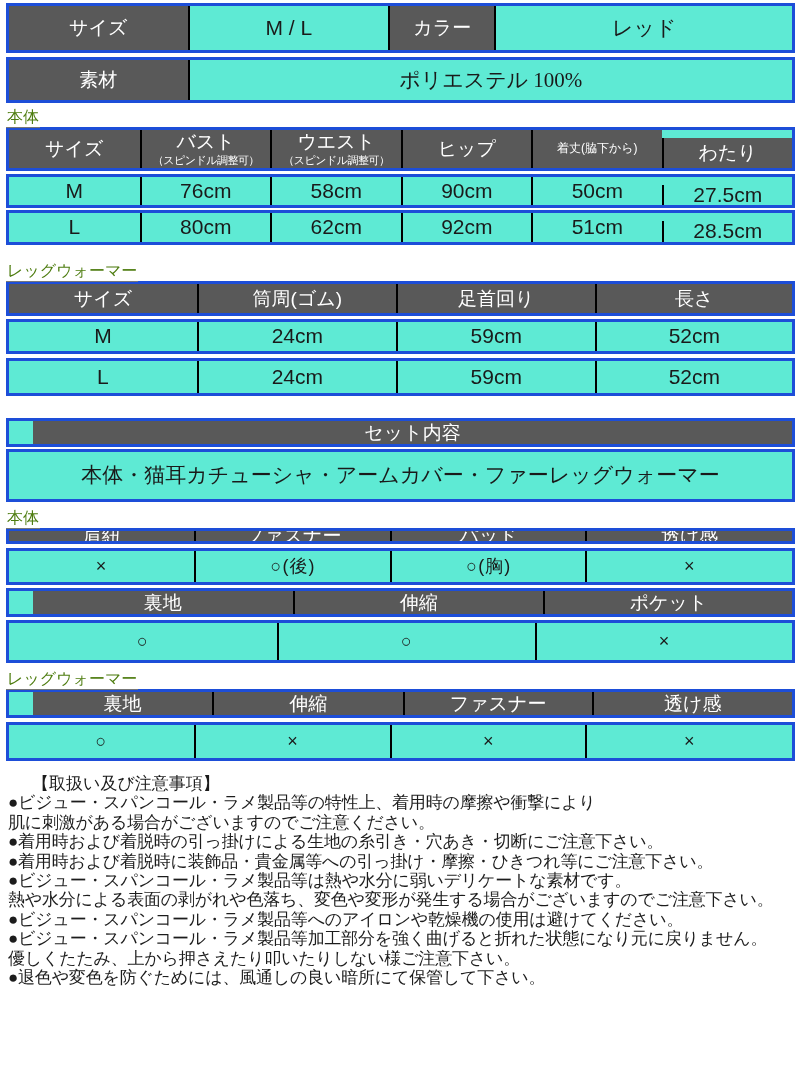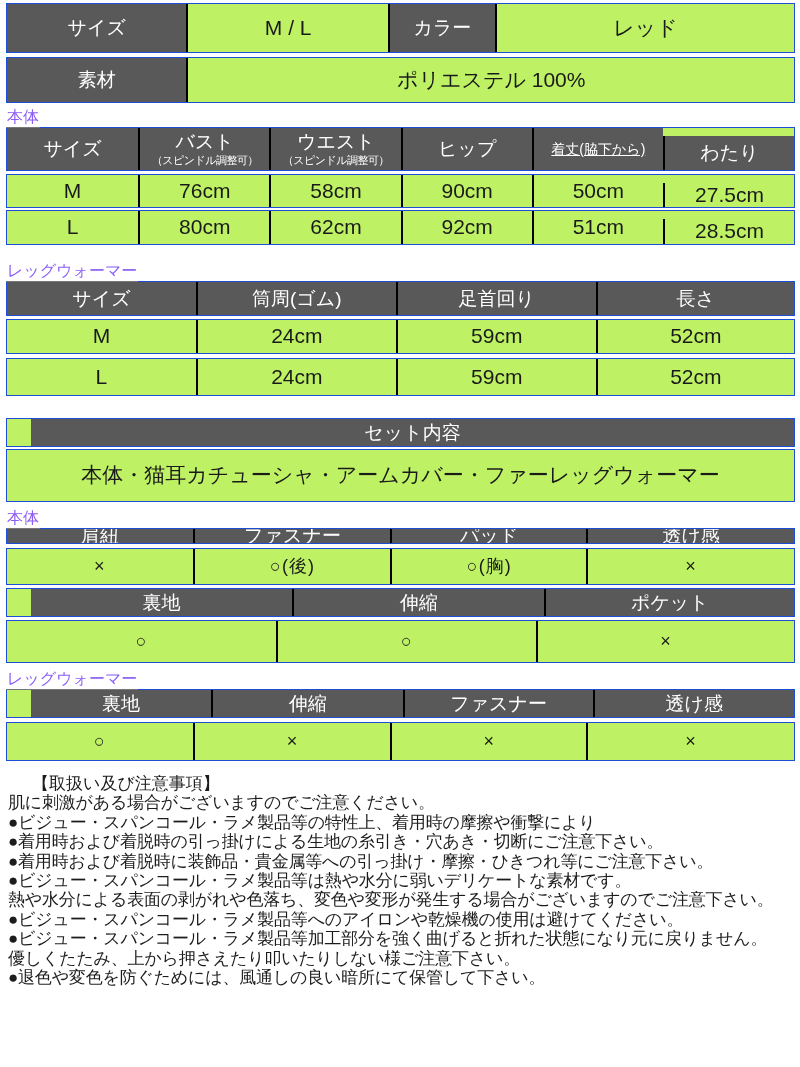--- a/index.html
+++ b/index.html
@@ -6,48 +6,48 @@
   html, body { width: 800px; background: #ffffff; }
   body {
     font-family: "Liberation Sans", "DejaVu Sans", sans-serif;
     color: #1a1a1a;
     width: 800px; height: 1067px;
     overflow: hidden;
   }
   .page { padding: 3px 5px 0 6px; }
 
   
-  .band { display: flex; border: 1px solid #1d4ed8; background: #bef264; align-items: stretch; }
+  .band { display: flex; border: 3px solid #1d4ed8; background: #5eead4; align-items: stretch; }
   .gap2 { height: 2px; } .gap3 { height: 3px; } .gap4 { height: 4px; }
   .cell {
     display: flex; flex-direction: column; align-items: center; justify-content: center;
     border-left: 2px solid #000; text-align: center; line-height: 1.15;
     font-size: 21px; overflow: hidden;
   }
   .cell:first-child { border-left: none; }
   .hd { background: #595959; color: #ffffff; font-size: 19px; }
   .hd .sub { font-size: 11px; margin-top: 1px; letter-spacing: -0.5px; }
-  .hd.small { font-size: 14px; text-decoration: underline; }
+  .hd.small { font-size: 12px; }
 
   
-  .h50 { height: 50px; } .h46 { height: 46px; } .h44 { height: 44px; }
+  .h50 { height: 50px; } .h46 { height: 46px; font-family: Liberation Serif, serif; } .h44 { height: 44px; }
   .h35 { height: 35px; } .h34 { height: 34px; } .h38 { height: 38px; }
   .h29 { height: 29px; padding-left: 24px; } .h41 { height: 53px; } .h31 { height: 16px; }
   .h37 { height: 37px; } .h43 { height: 43px; } .h39 { height: 39px; }
 
   
   .t1c1 { flex: 0 0 22.8%; } .t1c2 { flex: 0 0 25.6%; } .t1c3 { flex: 0 0 13.6%; } .t1c4 { flex: 1; }
   .t2c { flex: 0 0 16.67%; } .t2last { flex: 1; margin-top: 8px; }
   .t3c1 { flex: 0 0 24%; } .t3c2 { flex: 0 0 25.4%; } .t3c3 { flex: 0 0 25.4%; } .t3c4 { flex: 1; }
   .t5ac1 { flex: 0 0 23.6%; } .t5ac2 { flex: 0 0 25.1%; } .t5ac3 { flex: 0 0 24.9%; } .t5ac4 { flex: 1; }
   .t5bc1 { flex: 0 0 34.2%; } .t5bc2 { flex: 0 0 33.0%; } .t5bc3 { flex: 1; }
   .full { flex: 1; }
 
   .section-label {
-    display: inline-block; font-size: 16px; color: #8b5cf6;
+    display: inline-block; font-size: 16px; color: #4d7c0f;
     margin: 4px 0 2px 0; padding: 0 1px 1px 1px;
     border-bottom: 1px solid #777; line-height: 1.2;
   }
   .lbl-wrap { height: 24px; }
   .mt12 { margin-top: 12px; } .mt22 { margin-top: 22px; } .mt2 { margin-top: 2px; }
 
   .feat-val { font-size: 18px; letter-spacing: 1px; }
 
   .precautions { margin-top: 13px; font-size: 17px; line-height: 19.4px; color: #1c1c1c; }
   .precautions .title { padding-left: 26px; }
@@ -180,22 +180,22 @@
   <div class="gap4"></div>
   <div class="band h39">
     <div class="cell feat-val t5ac1">○</div>
     <div class="cell feat-val t5ac2">×</div>
     <div class="cell feat-val t5ac3">×</div>
     <div class="cell feat-val t5ac4">×</div>
   </div>
 
   <div class="precautions">
     <div class="title">【取扱い及び注意事項】</div>
+    <div class="line">●ビジュー・スパンコール・ラメ製品等の特性上、着用時の摩擦や衝撃により</div>
     <div class="line">肌に刺激がある場合がございますのでご注意ください。</div>
-    <div class="line">●ビジュー・スパンコール・ラメ製品等の特性上、着用時の摩擦や衝撃により</div>
     <div class="line">●着用時および着脱時の引っ掛けによる生地の糸引き・穴あき・切断にご注意下さい。</div>
     <div class="line">●着用時および着脱時に装飾品・貴金属等への引っ掛け・摩擦・ひきつれ等にご注意下さい。</div>
     <div class="line">●ビジュー・スパンコール・ラメ製品等は熱や水分に弱いデリケートな素材です。</div>
     <div class="line">熱や水分による表面の剥がれや色落ち、変色や変形が発生する場合がございますのでご注意下さい。</div>
     <div class="line">●ビジュー・スパンコール・ラメ製品等へのアイロンや乾燥機の使用は避けてください。</div>
     <div class="line">●ビジュー・スパンコール・ラメ製品等加工部分を強く曲げると折れた状態になり元に戻りません。</div>
     <div class="line">優しくたたみ、上から押さえたり叩いたりしない様ご注意下さい。</div>
     <div class="line">●退色や変色を防ぐためには、風通しの良い暗所にて保管して下さい。</div>
   </div>
 

